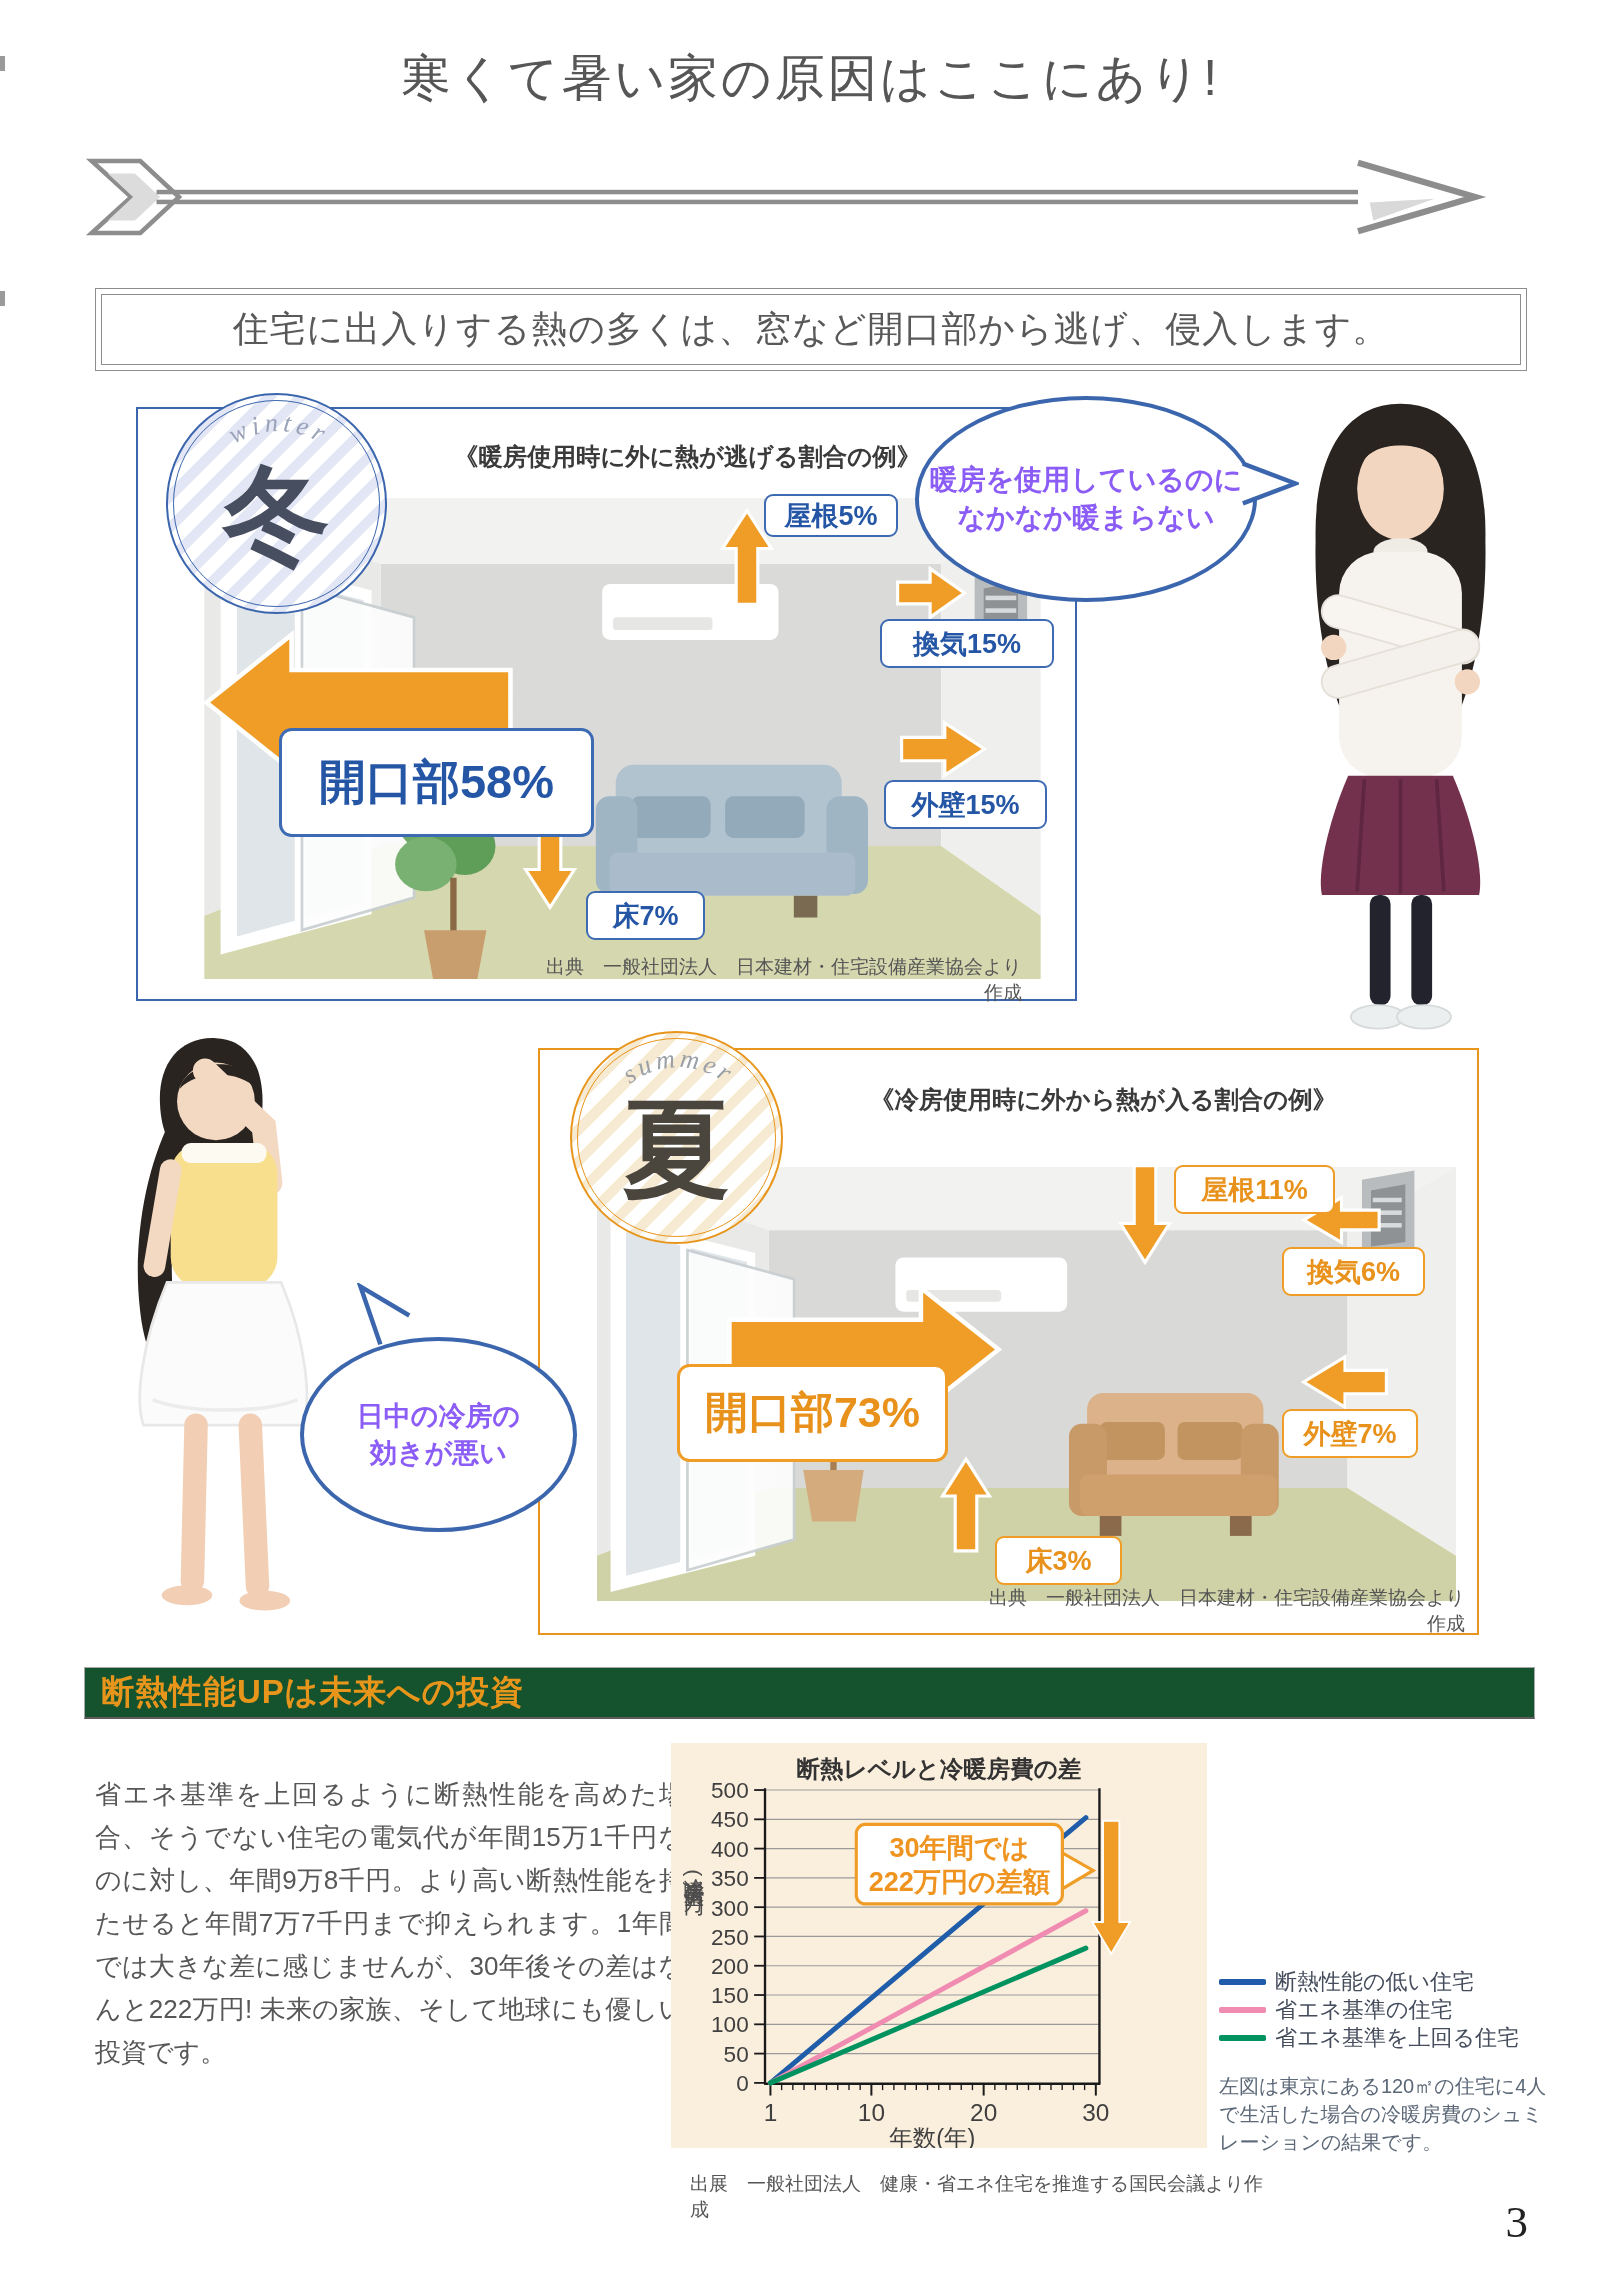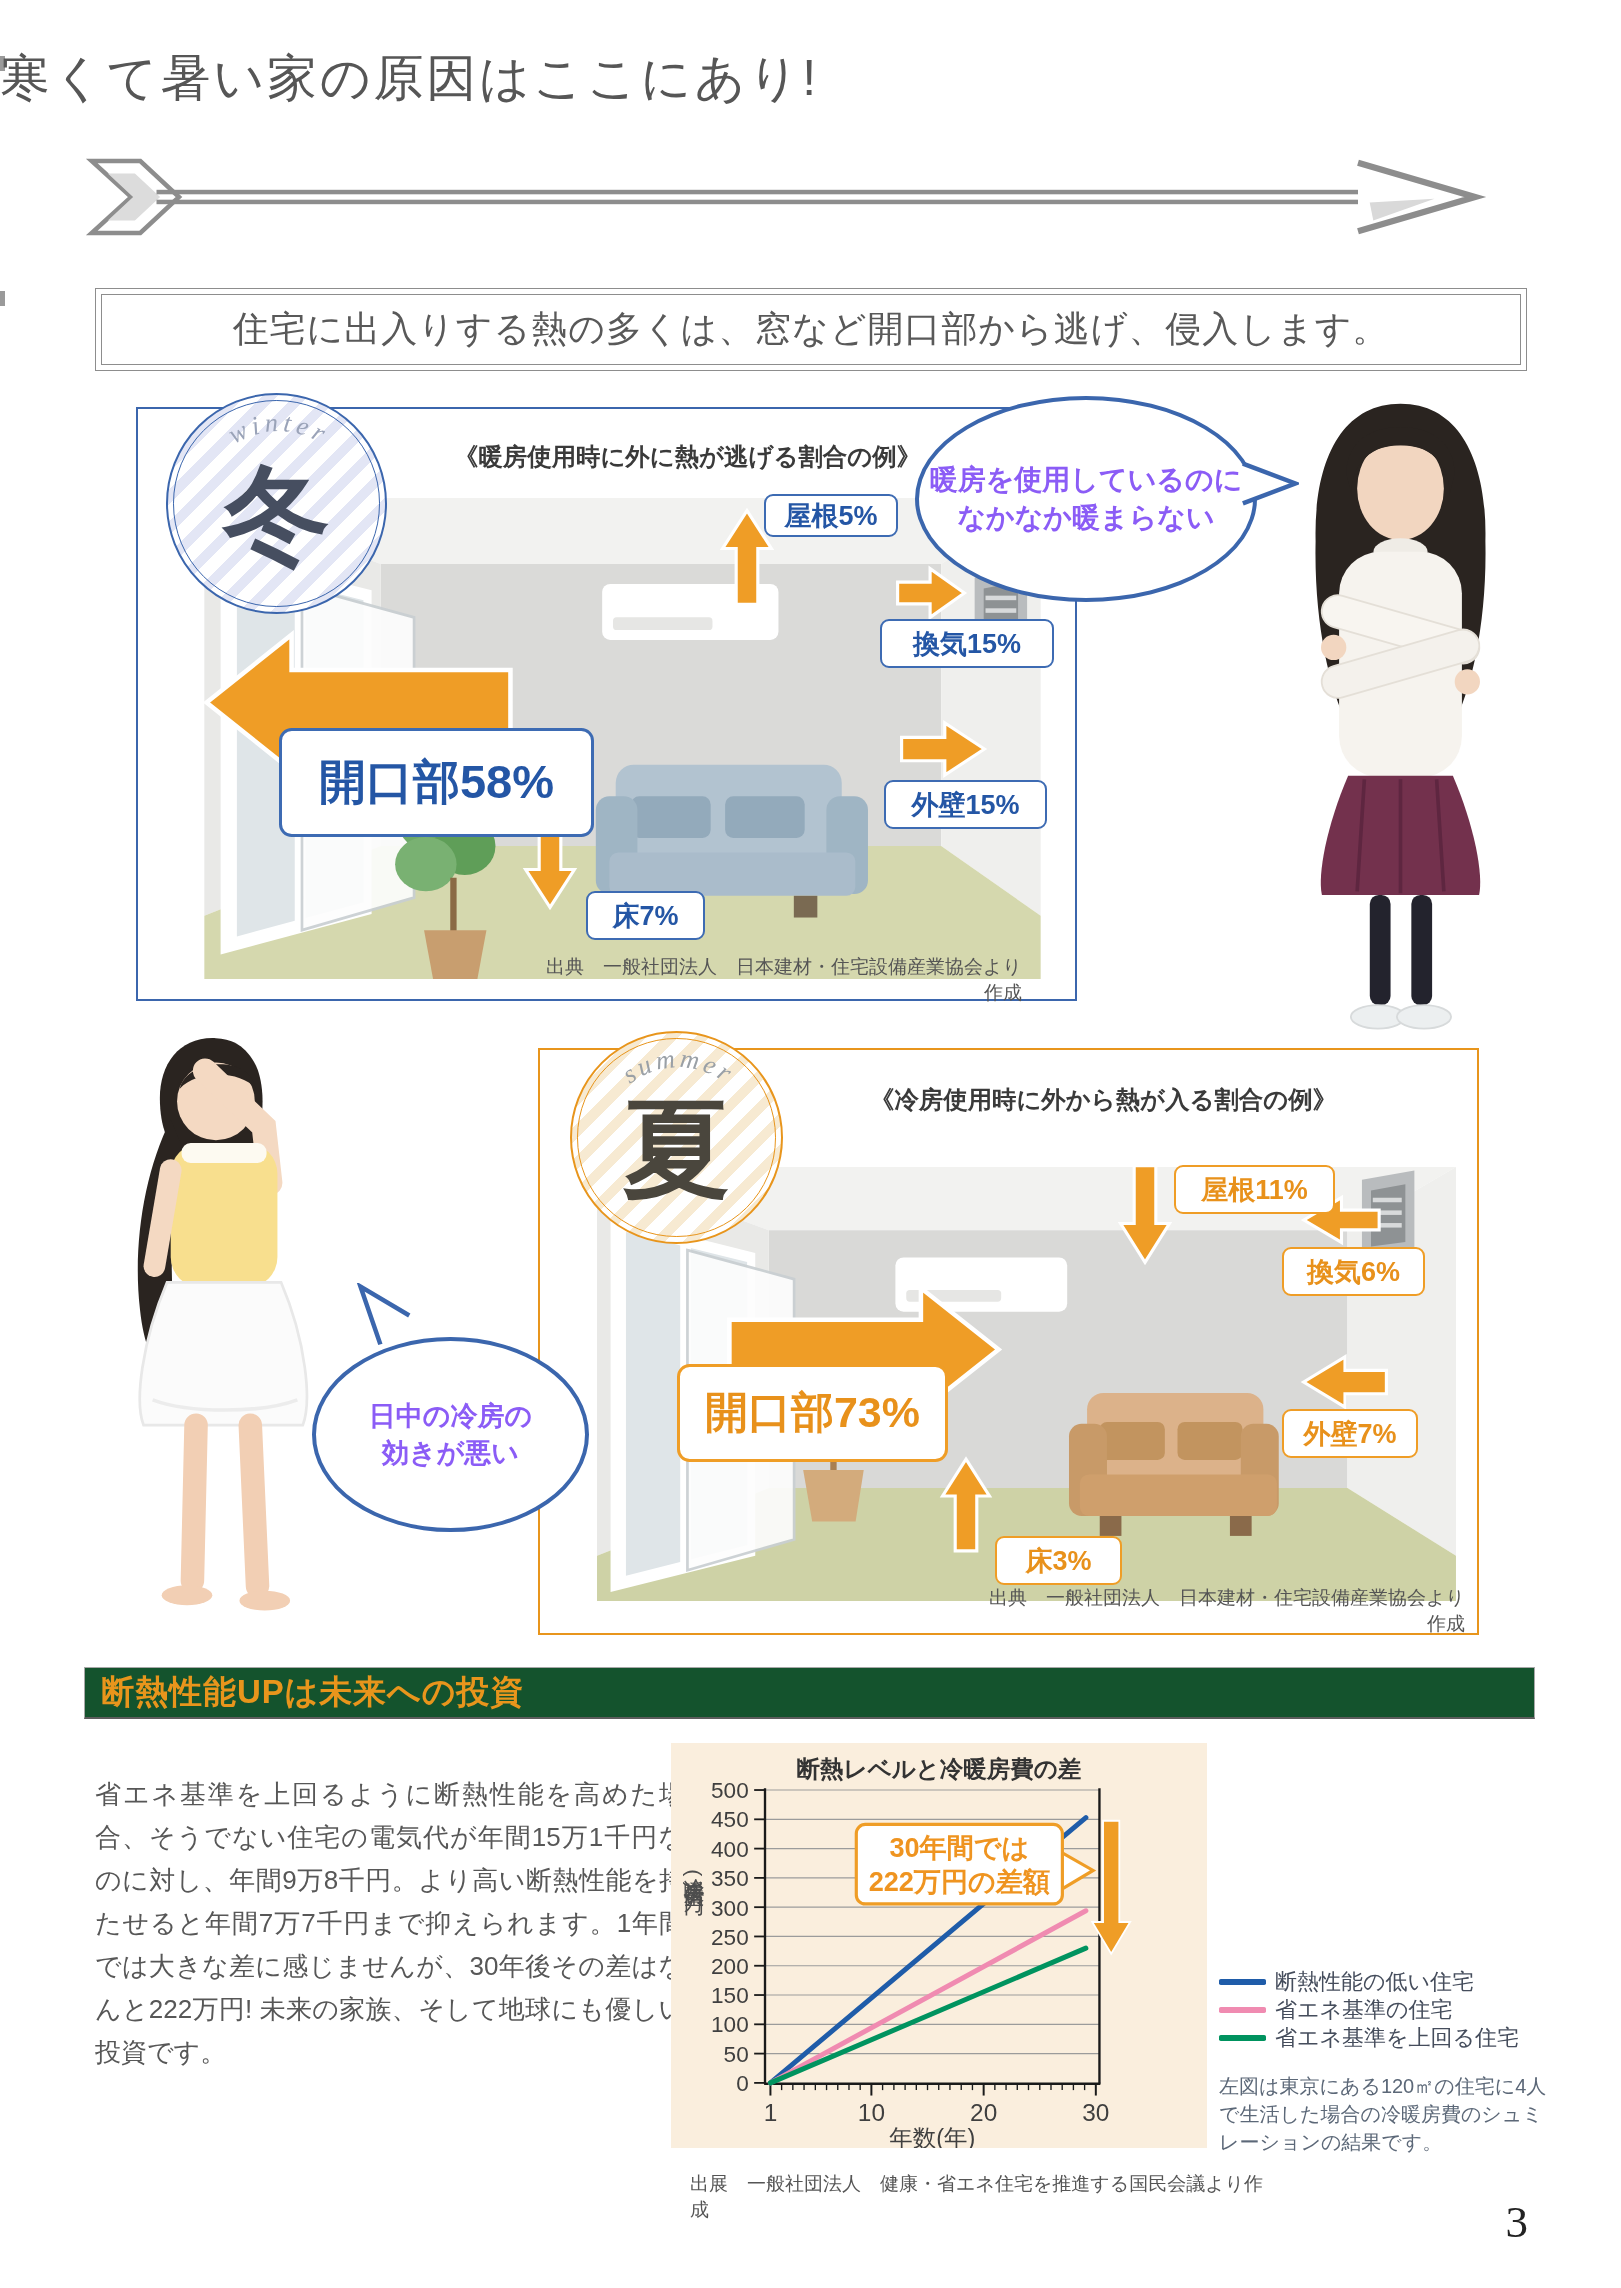--- a/index.html
+++ b/index.html
@@ -1,20 +1,20 @@
 <!DOCTYPE html>
 <html style="font-size:14.5px"><head>
 <meta charset="utf-8">
 <style>
   html,body{margin:0;padding:0;background:#ffffff;}
   #canvas{position:relative;width:1621px;height:2289px;background:#ffffff;overflow:hidden;
           font-family:"Liberation Sans",sans-serif;}
   .abs{position:absolute;}
   
-  .page-title{left:0;right:0;top:45px;font-size:50px;color:#565656;
+  .page-title{left:0;right:0;top:45px;text-align:center;font-size:50px;color:#565656;
               letter-spacing:2.7px;font-weight:500;}
   .edge-mark{left:0;width:4.5px;height:14.5px;background:#9a9a9a;}
   
   .headline-outer{left:95px;top:288px;width:1432px;height:83px;border:1.8px solid #8d8d8d;
                   background:#fff;box-sizing:border-box;padding:5.4px;}
   .headline-inner{width:100%;height:100%;border:1.8px solid #8d8d8d;box-sizing:border-box;
                   display:flex;align-items:center;justify-content:center;}
   .headline-text{font-size:36px;color:#595959;letter-spacing:0.9px;}
   
   .season-box{box-sizing:border-box;background:#fff;}
@@ -277,21 +277,21 @@
       <text font-family="Liberation Serif, serif" font-style="italic" font-size="29" letter-spacing="4" fill="#9aa0a6">
         <textPath href="#arcS" startOffset="50%" text-anchor="middle">summer</textPath>
       </text>
     </svg>
     <span class="badge-kanji">夏</span>
   </div>
 
   <div class="abs season-caption" style="left:796px;top:1084px;width:615px;">《冷房使用時に外から熱が入る割合の例》</div>
   <div class="abs diagram-source src-note" style="left:972px;top:1585px;width:493px;">出典　一般社団法人　日本建材・住宅設備産業協会より作成</div>
 
-  <div class="abs bubble" style="left:312px;top:1337px;width:277px;height:195px;">
+  <div class="abs bubble" style="left:300px;top:1337px;width:277px;height:195px;">
     <div style="font-size:27px;">日中の冷房の</div>
     <div style="font-size:27px;">効きが悪い</div>
   </div>
   <svg class="abs" style="left:353px;top:1283px;z-index:9;" width="71" height="65" viewBox="0 0 78 72">
     <polygon points="8,4 62,36 30,68" fill="#ffffff"></polygon>
     <path d="M62,36 L8,4 L30,68" fill="none" stroke="#3b66ad" stroke-width="5"></path>
   </svg>
 
   <svg class="abs" style="left:80px;top:1011px;" width="299" height="624" viewBox="0 0 330 690">
     <path d="M150,30 C110,28 88,58 88,96 C88,130 98,150 112,160 L190,150 C204,128 206,80 192,56 C180,36 166,31 150,30 Z" fill="#2a2420"></path>

